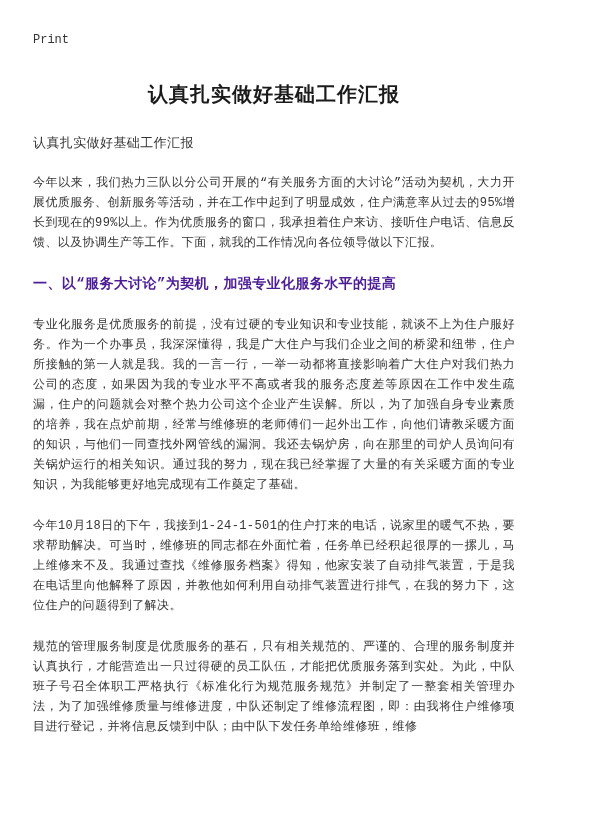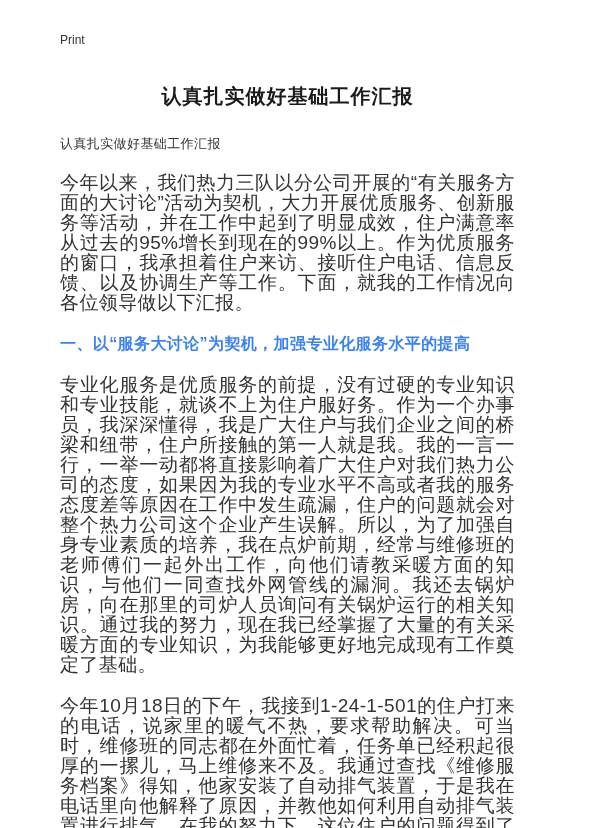--- a/index.html
+++ b/index.html
@@ -11,22 +11,23 @@
     height: 828px;
     background: #ffffff;
     overflow: hidden;
     font-family: "Liberation Sans", sans-serif;
     color: #333333;
   }
   .page {
     box-sizing: border-box;
     width: 572px;
     height: 828px;
-    padding: 30px 57px 0 60px;
+    padding: 30px 57px 0 33px;
     overflow: hidden;
+    font-family: Liberation Mono, monospace;
   }
   .print-link {
     font-size: 12px;
     line-height: 14px;
     color: #333333;
     margin: 0 0 36px 0;
     display: inline-block;
   }
   .doc-title {
     font-size: 20px;
@@ -37,31 +38,31 @@
     margin: 0 0 26px 0;
     letter-spacing: 1px;
   }
   .doc-subtitle {
     font-size: 13px;
     line-height: 18px;
     margin: 0 0 20px 0;
     letter-spacing: 0.4px;
   }
   .body-para {
-    font-size: 19px;
+    font-size: 12px;
     line-height: 20px;
     letter-spacing: 0.4px;
     text-align: justify;
     margin: 0 0 21px 0;
   }
   .section-heading {
-    font-size: 16px;
+    font-size: 14px;
     line-height: 20px;
     font-weight: bold;
-    color: #3b82f6;
+    color: #4c1d95;
     letter-spacing: 0.4px;
     margin: 4px 0 21px 0;
   }
 </style>
 </head>
 <body>
 
 <div class="page">
 
   <span class="print-link">Print</span>

